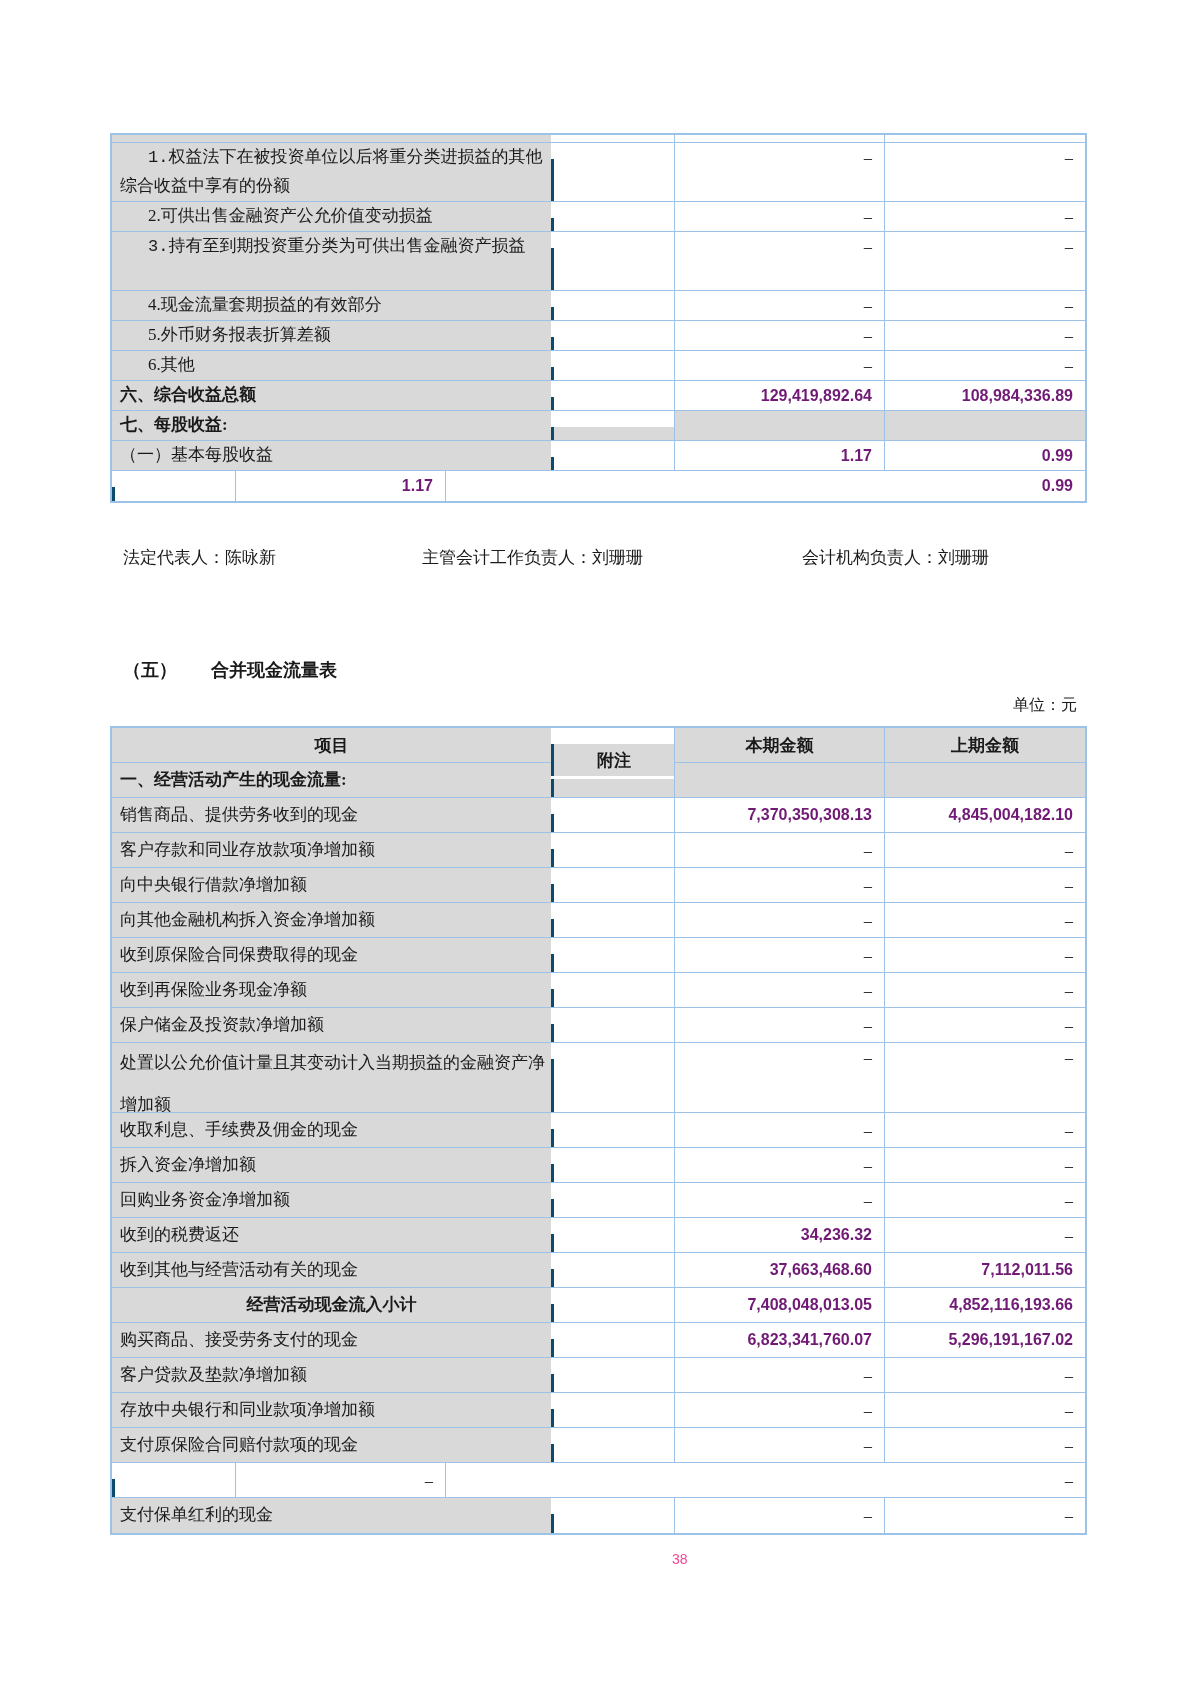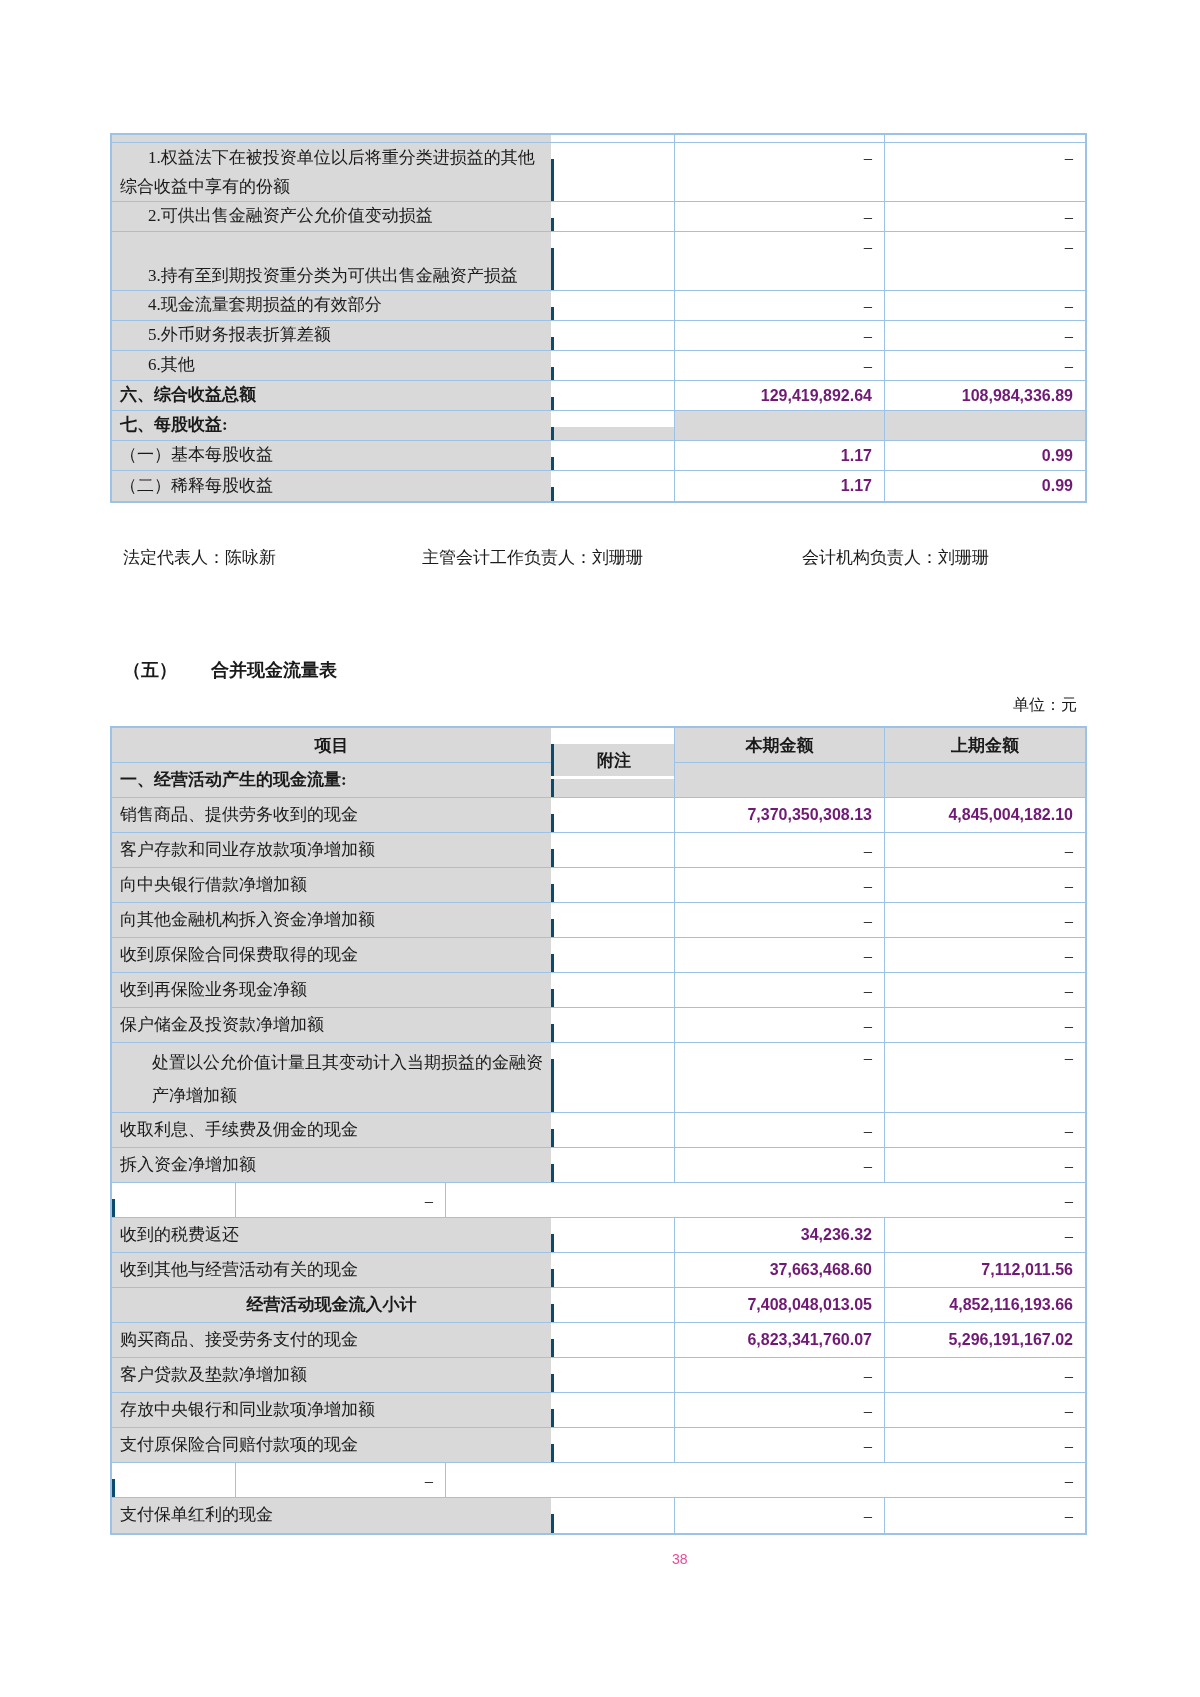--- a/index.html
+++ b/index.html
@@ -33,24 +33,24 @@
   .income .trow{height:30px;}
   .income .trow.lines2{height:59px;}
   .income .trow.stub{height:8px;}
   .income .lines2 .item-text{line-height:29px;}
 
   
   .cash{top:726px;}
   .cash .trow{height:35px;}
   .cash .trow.thead{height:35px;}
   .cash .trow.lines2{height:70px;}
-  .cash .lines2 .item-text{line-height:33px;margin-left:32px;}
+  .cash .lines2 .item-text{line-height:42px;}
 
   .lines2 .c-cur,.lines2 .c-prior{align-items:flex-start;padding-top:6px;}
-  .lines2 .c-item{align-items:flex-end;}
+  .lines2 .c-item{align-items:flex-start;font-family:Liberation Mono, monospace;}
 
   
   .signatures{position:absolute;top:546px;left:110px;width:977px;height:24px;font-size:17px;}
   .signatures span{position:absolute;white-space:nowrap;}
   .sig-1{left:13px;}
   .sig-2{left:312px;}
   .sig-3{left:692px;}
 
   .section-heading{position:absolute;top:658px;left:123px;display:flex;gap:34px;
                    font-size:18px;font-weight:bold;white-space:nowrap;}
@@ -170,23 +170,20 @@
         </div>
         <div class="cell c-note"></div>
         <div class="cell c-cur">
           <span class="num">1.17</span>
         </div>
         <div class="cell c-prior">
           <span class="num">0.99</span>
         </div>
       </div>
       <div class="trow v-normal">
-        <div class="cell c-item">
-          <span class="item-text">（二）稀释每股收益</span>
-        </div>
         <div class="cell c-note"></div>
         <div class="cell c-cur">
           <span class="num">1.17</span>
         </div>
         <div class="cell c-prior">
           <span class="num">0.99</span>
         </div>
       </div>
     </section>
 
@@ -340,20 +337,23 @@
         </div>
         <div class="cell c-note"></div>
         <div class="cell c-cur">
           <span class="dash">–</span>
         </div>
         <div class="cell c-prior">
           <span class="dash">–</span>
         </div>
       </div>
       <div class="trow v-normal">
+        <div class="cell c-item">
+          <span class="item-text">回购业务资金净增加额</span>
+        </div>
         <div class="cell c-note"></div>
         <div class="cell c-cur">
           <span class="dash">–</span>
         </div>
         <div class="cell c-prior">
           <span class="dash">–</span>
         </div>
       </div>
       <div class="trow v-normal">
         <div class="cell c-item">

